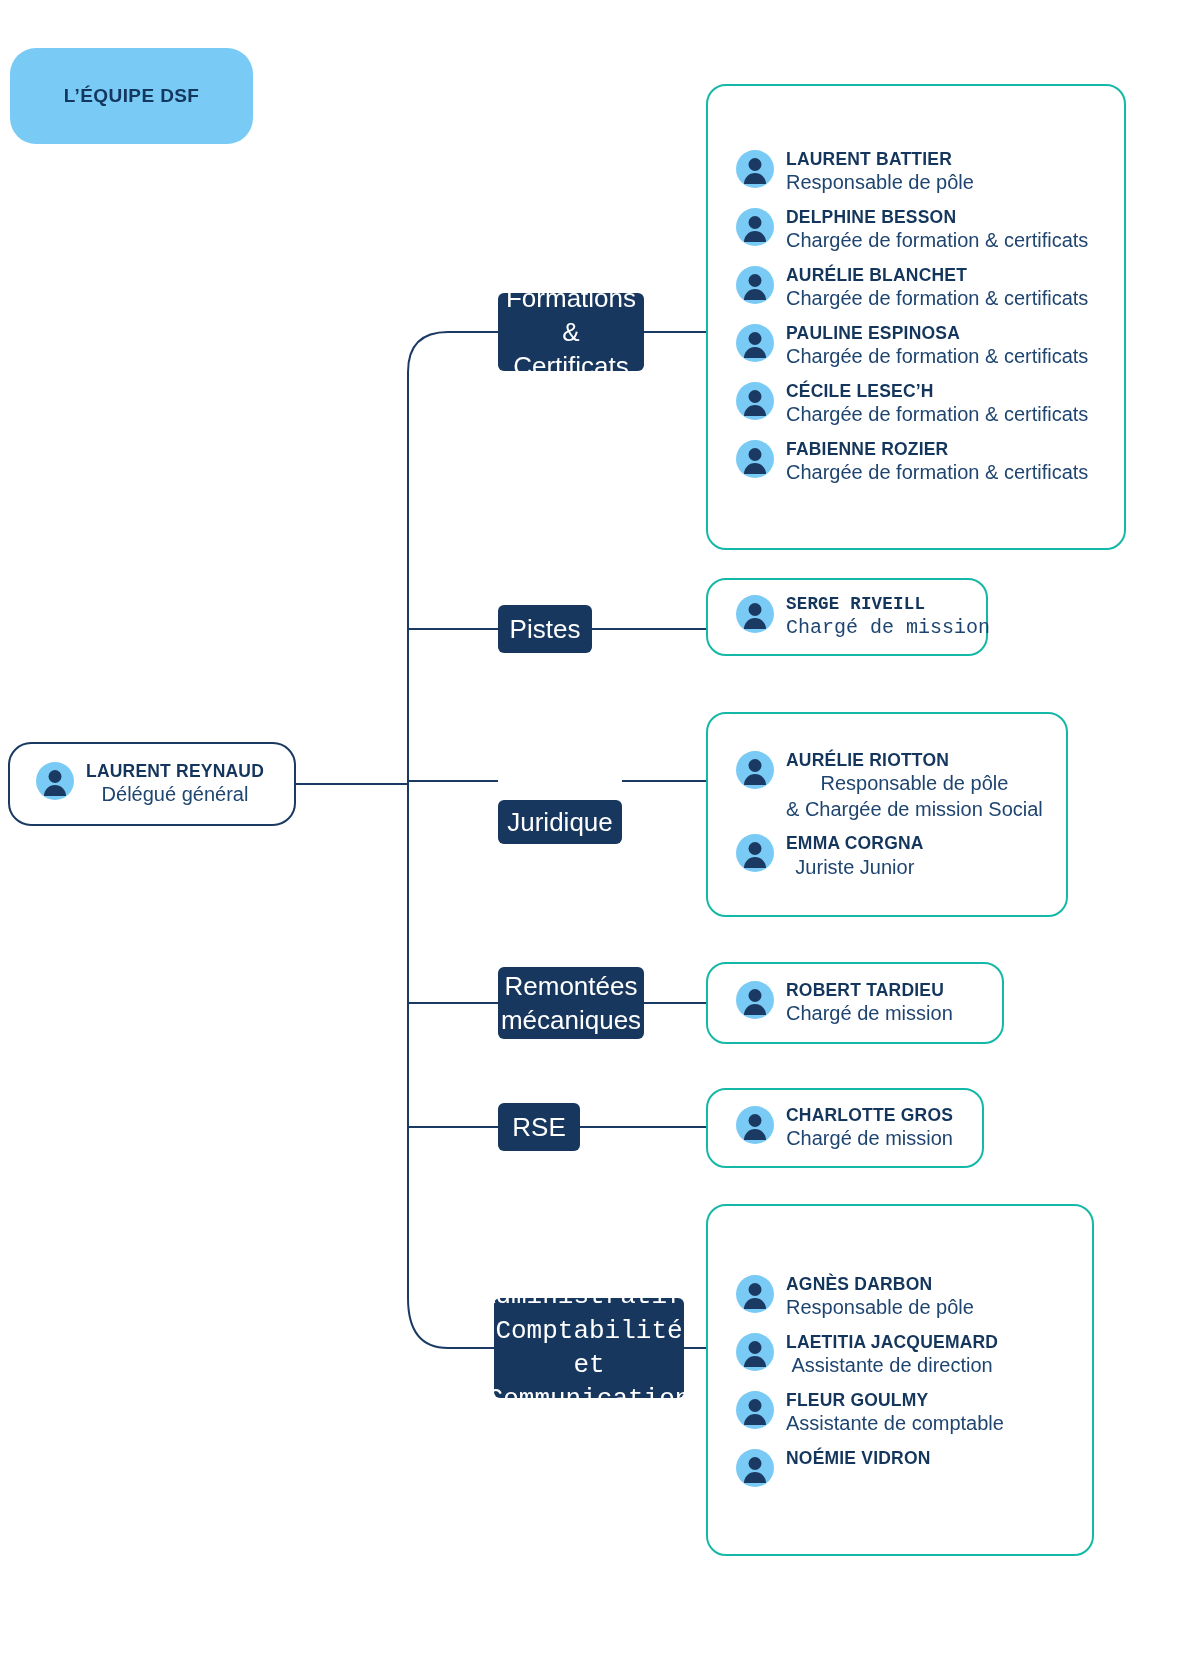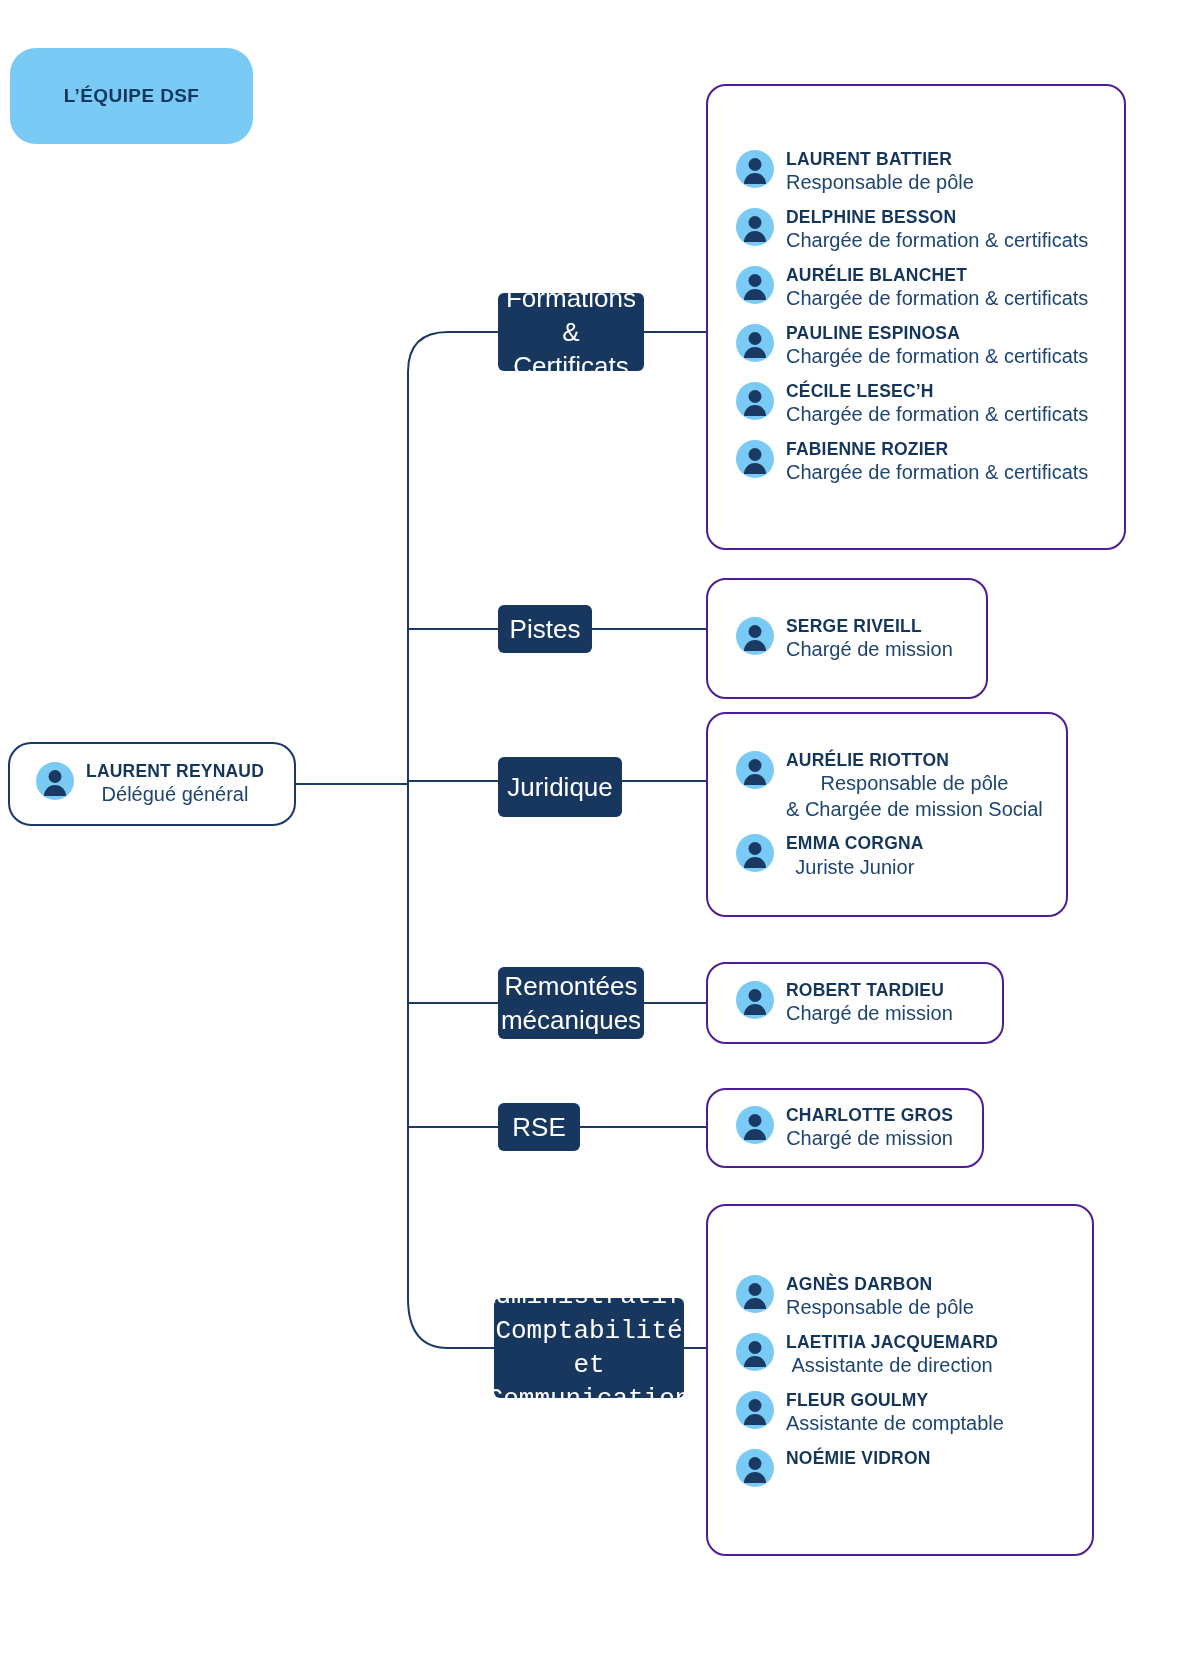--- a/index.html
+++ b/index.html
@@ -119,38 +119,38 @@
     line-height: 1.28;
     white-space: nowrap;
     text-align: center;
   }
   .person-role .role-line { display: block; }
 
   
   .group-box {
     position: absolute;
     background: #ffffff;
-    border: 2px solid #4c1d95;
+    border: 2px solid #14b8a6;
     border-radius: 20px;
     padding: 18px 22px 18px 28px;
     display: flex; flex-direction: column;
     justify-content: center;
   }
 
   
   #box-formations   { left: 706px; top: 84px;   width: 420px; height: 466px; }
-  #box-pistes       { left: 706px; top: 578px;  width: 282px; height: 121px; }
+  #box-pistes       { left: 706px; top: 578px;  width: 282px; height: 78px; font-family: Liberation Mono, monospace; }
   #box-juridique    { left: 706px; top: 712px;  width: 362px; height: 205px; }
   #box-remontees    { left: 706px; top: 962px;  width: 298px; height: 82px;  }
   #box-rse          { left: 706px; top: 1088px; width: 278px; height: 80px;  }
   #box-admin        { left: 706px; top: 1204px; width: 388px; height: 352px; }
 
   #pill-formations  { left: 498px; top: 293px;  width: 146px; height: 78px; }
   #pill-pistes      { left: 498px; top: 605px;  width: 94px;  height: 48px; }
-  #pill-juridique   { left: 498px; top: 757px;  width: 124px; height: 60px; }
+  #pill-juridique   { left: 498px; top: 800px;  width: 124px; height: 44px; }
   #pill-remontees   { left: 498px; top: 967px;  width: 146px; height: 72px; }
   #pill-rse         { left: 498px; top: 1103px; width: 82px;  height: 48px; }
   #pill-admin       { left: 494px; top: 1298px; width: 190px; height: 100px; font-family: Liberation Mono, monospace; }
 </style>
 </head>
 <body>
 
 <div id="root">
 
   <div id="title-pill">

